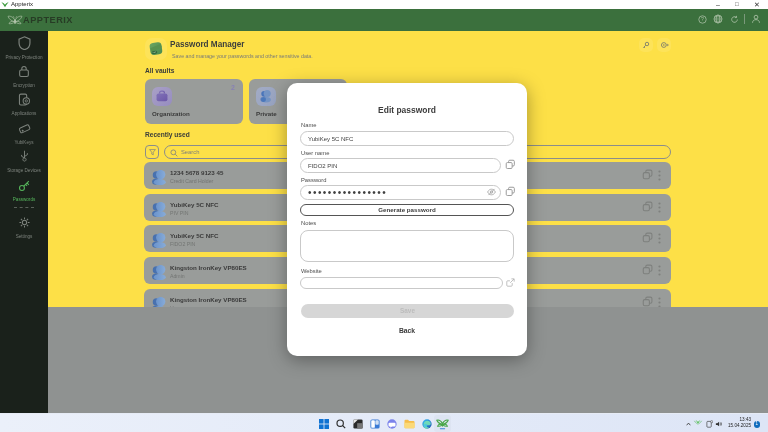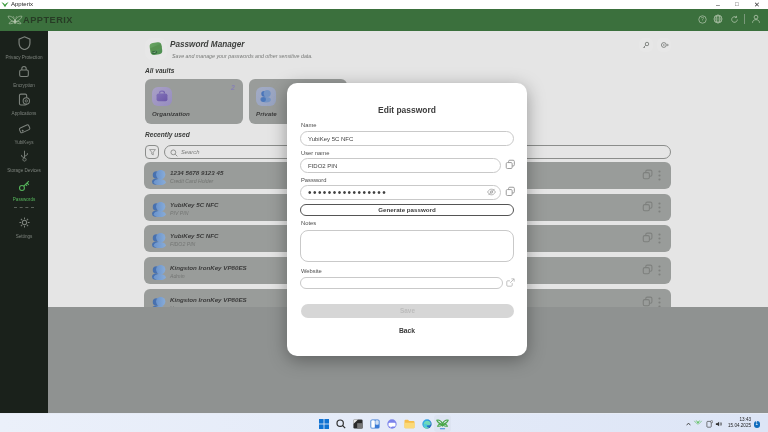--- a/index.html
+++ b/index.html
@@ -12,21 +12,21 @@
 .winbtn { top:2px; font-size:7px; color:#333; line-height:5px; }
 
 #greenbar { left:0; top:9px; width:768px; height:22px; background:#3b703d; }
 #greenbar .brand { left:23px; top:6.2px; font-size:9.2px; font-weight:bold; color:#273c25; letter-spacing:0.5px; }
 
 #sidebar { left:0; top:31px; width:48px; height:382px; background:#1a211b; }
 .navitem { left:0; width:48px; text-align:center; color:#7d837d; }
 .navitem .lbl { display:block; font-size:4.6px; margin-top:1px; }
 .navitem.active { color:#55b45b; }
 
-#content { left:48px; top:31px; width:720px; height:276px; background:#e5e5e5; overflow:hidden;font-style:italic; }
+#content { left:48px; top:31px; width:720px; height:276px; background:#fde047; overflow:hidden; }
 .h-icon { left:97px; top:7px; width:22px; height:22px; border-radius:7px; background:rgba(255,255,255,0.10); }
 .h-title { left:122px; top:7px; font-size:9.5px; font-weight:bold; color:#3c3e3c; transform:scaleX(0.86); transform-origin:left top; }
 .h-sub { left:124px; top:21.5px; font-size:5.3px; color:#787a78; }
 .sec { font-size:6.6px; font-weight:bold; color:#3a3c3a; }
 .card { top:48px; width:98px; height:45px; border-radius:6px; background:#999c9a; }
 .vtile { left:7px; top:8px; width:20px; height:19px; border-radius:6px; }
 .vname { left:7px; top:31px; font-size:6.2px; font-weight:bold; color:#3a3a3a; }
 .vcount { right:8px; top:5px; font-size:7px; font-weight:bold; color:#8781b5; }
 .fbtn { left:97px; top:114px; width:14px; height:14px; border:1px solid #8b8d8b; border-radius:4px; }
 .sbox { left:116px; top:114px; width:507px; height:14px; border:1px solid #8b8d8b; border-radius:7px; }

